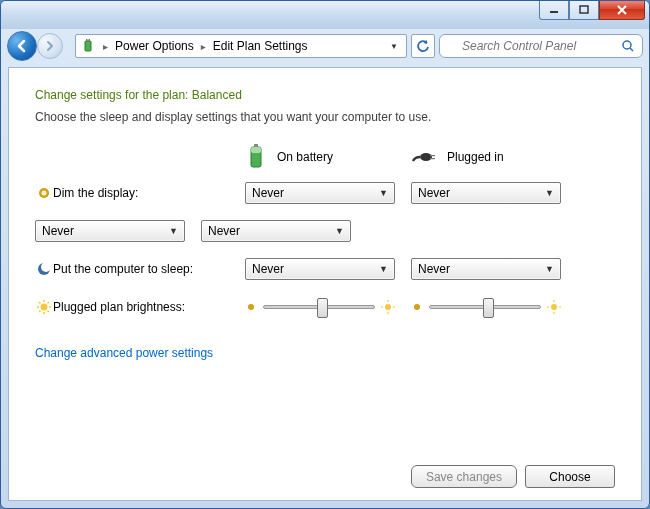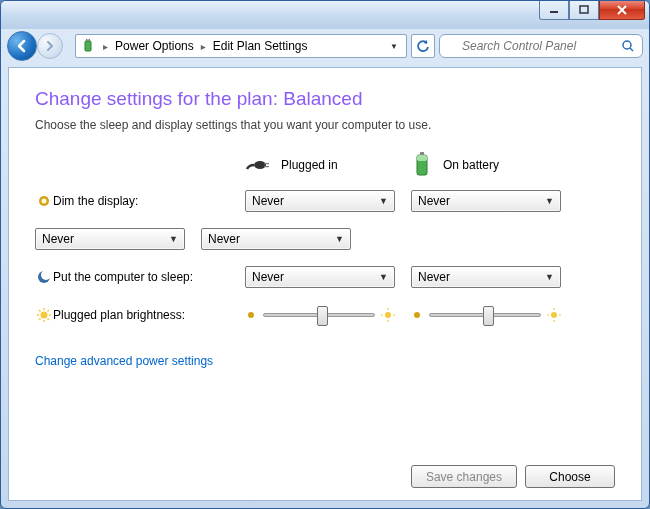--- a/index.html
+++ b/index.html
@@ -114,22 +114,22 @@
   .content {
     position: absolute;
     top: 66px; left: 7px; right: 7px; bottom: 7px;
     background: white;
     border: 1px solid #9db8d6;
     padding: 20px 26px 12px 26px;
     display: flex;
     flex-direction: column;
   }
   .page-title {
-    color: #8b5cf6;
-    font-size: 19px;
+    color: #4d7c0f;
+    font-size: 12px;
     font-weight: normal;
     margin: 0 0 8px 0;
   }
   .page-desc {
     color: #404040;
     margin: 0 0 16px 0;
   }
   .col-headers {
     display: flex;
     padding-left: 210px;
@@ -214,21 +214,21 @@
   .btn {
     min-width: 90px;
     height: 23px;
     border: 1px solid #707070;
     border-radius: 3px;
     background: linear-gradient(to bottom, #fdfdfd, #e6e6e6);
     padding: 0 14px;
     font-family: inherit;
     font-size: 12px;
   }
-  .btn[disabled] { color: #888; }
+  .btn[disabled] { color: #888; border-radius: 6px; }
   
   svg { display: block; }
 </style>
 </head>
 <body>
 
 <div class="window">
 
   <div class="titlebar">
     <div class="win-btns">
@@ -295,38 +295,38 @@
     </div>
   </div>
 
   <div class="content">
     <h1 class="page-title">Change settings for the plan: Balanced</h1>
     <p class="page-desc">Choose the sleep and display settings that you want your computer to use.</p>
 
     <div class="col-headers">
       <div class="col-h">
         <span>
+          <svg width="22" height="28">
+              <rect x="6" y="4" width="10" height="20" rx="2" fill="#4caf50" stroke="#2e7d32" stroke-width="1"></rect>
+              <rect x="6" y="4" width="10" height="6" rx="2" fill="#a5e0a7"></rect>
+              <rect x="9" y="1" width="4" height="3" fill="#888"></rect>
+            </svg>
+        </span>
+        <span class="lbl">On battery</span>
+      </div>
+      <div class="col-h">
+        <span>
           <svg width="26" height="20">
               <ellipse cx="15" cy="10" rx="6" ry="4" fill="#333"></ellipse>
               <rect x="19" y="8" width="5" height="1.2" fill="#777"></rect>
               <rect x="19" y="11" width="5" height="1.2" fill="#777"></rect>
               <path d="M9 10 Q4 10 2 14" stroke="#333" stroke-width="2.5" fill="none"></path>
             </svg>
         </span>
         <span class="lbl">Plugged in</span>
-      </div>
-      <div class="col-h">
-        <span>
-          <svg width="22" height="28">
-              <rect x="6" y="4" width="10" height="20" rx="2" fill="#4caf50" stroke="#2e7d32" stroke-width="1"></rect>
-              <rect x="6" y="4" width="10" height="6" rx="2" fill="#a5e0a7"></rect>
-              <rect x="9" y="1" width="4" height="3" fill="#888"></rect>
-            </svg>
-        </span>
-        <span class="lbl">On battery</span>
       </div>
     </div>
 
     <div class="row">
       <div class="row-label">
         <span class="row-icon">
           <svg width="16" height="16">
               <circle cx="8" cy="8" r="5" fill="#d4a017"></circle>
               <circle cx="8" cy="8" r="2.5" fill="#fffad6"></circle>
             </svg>

